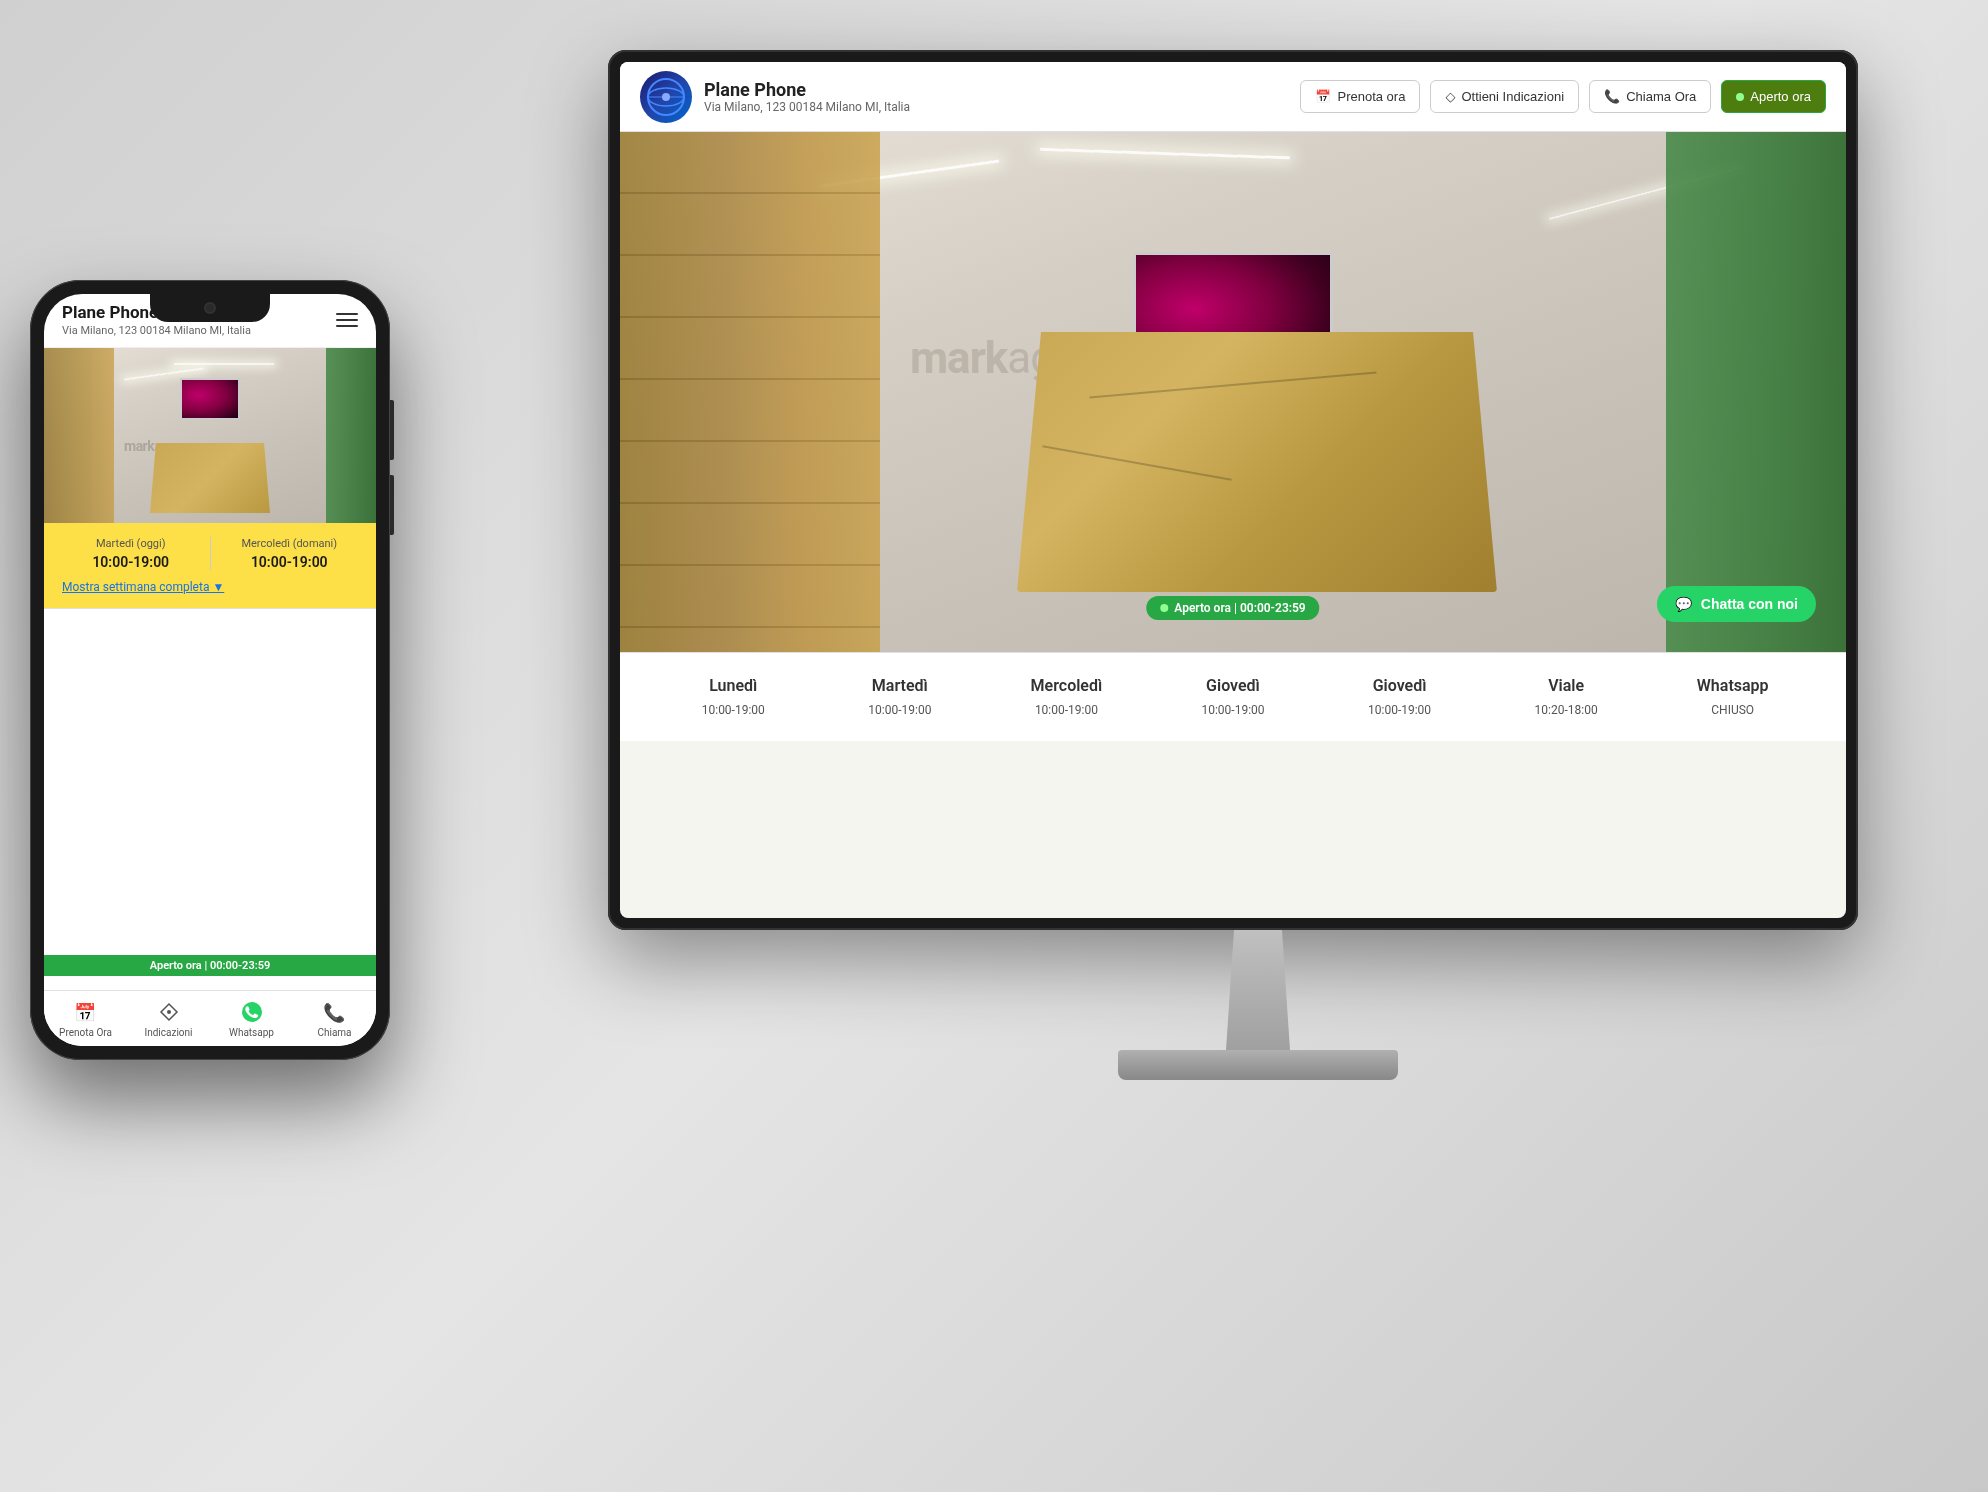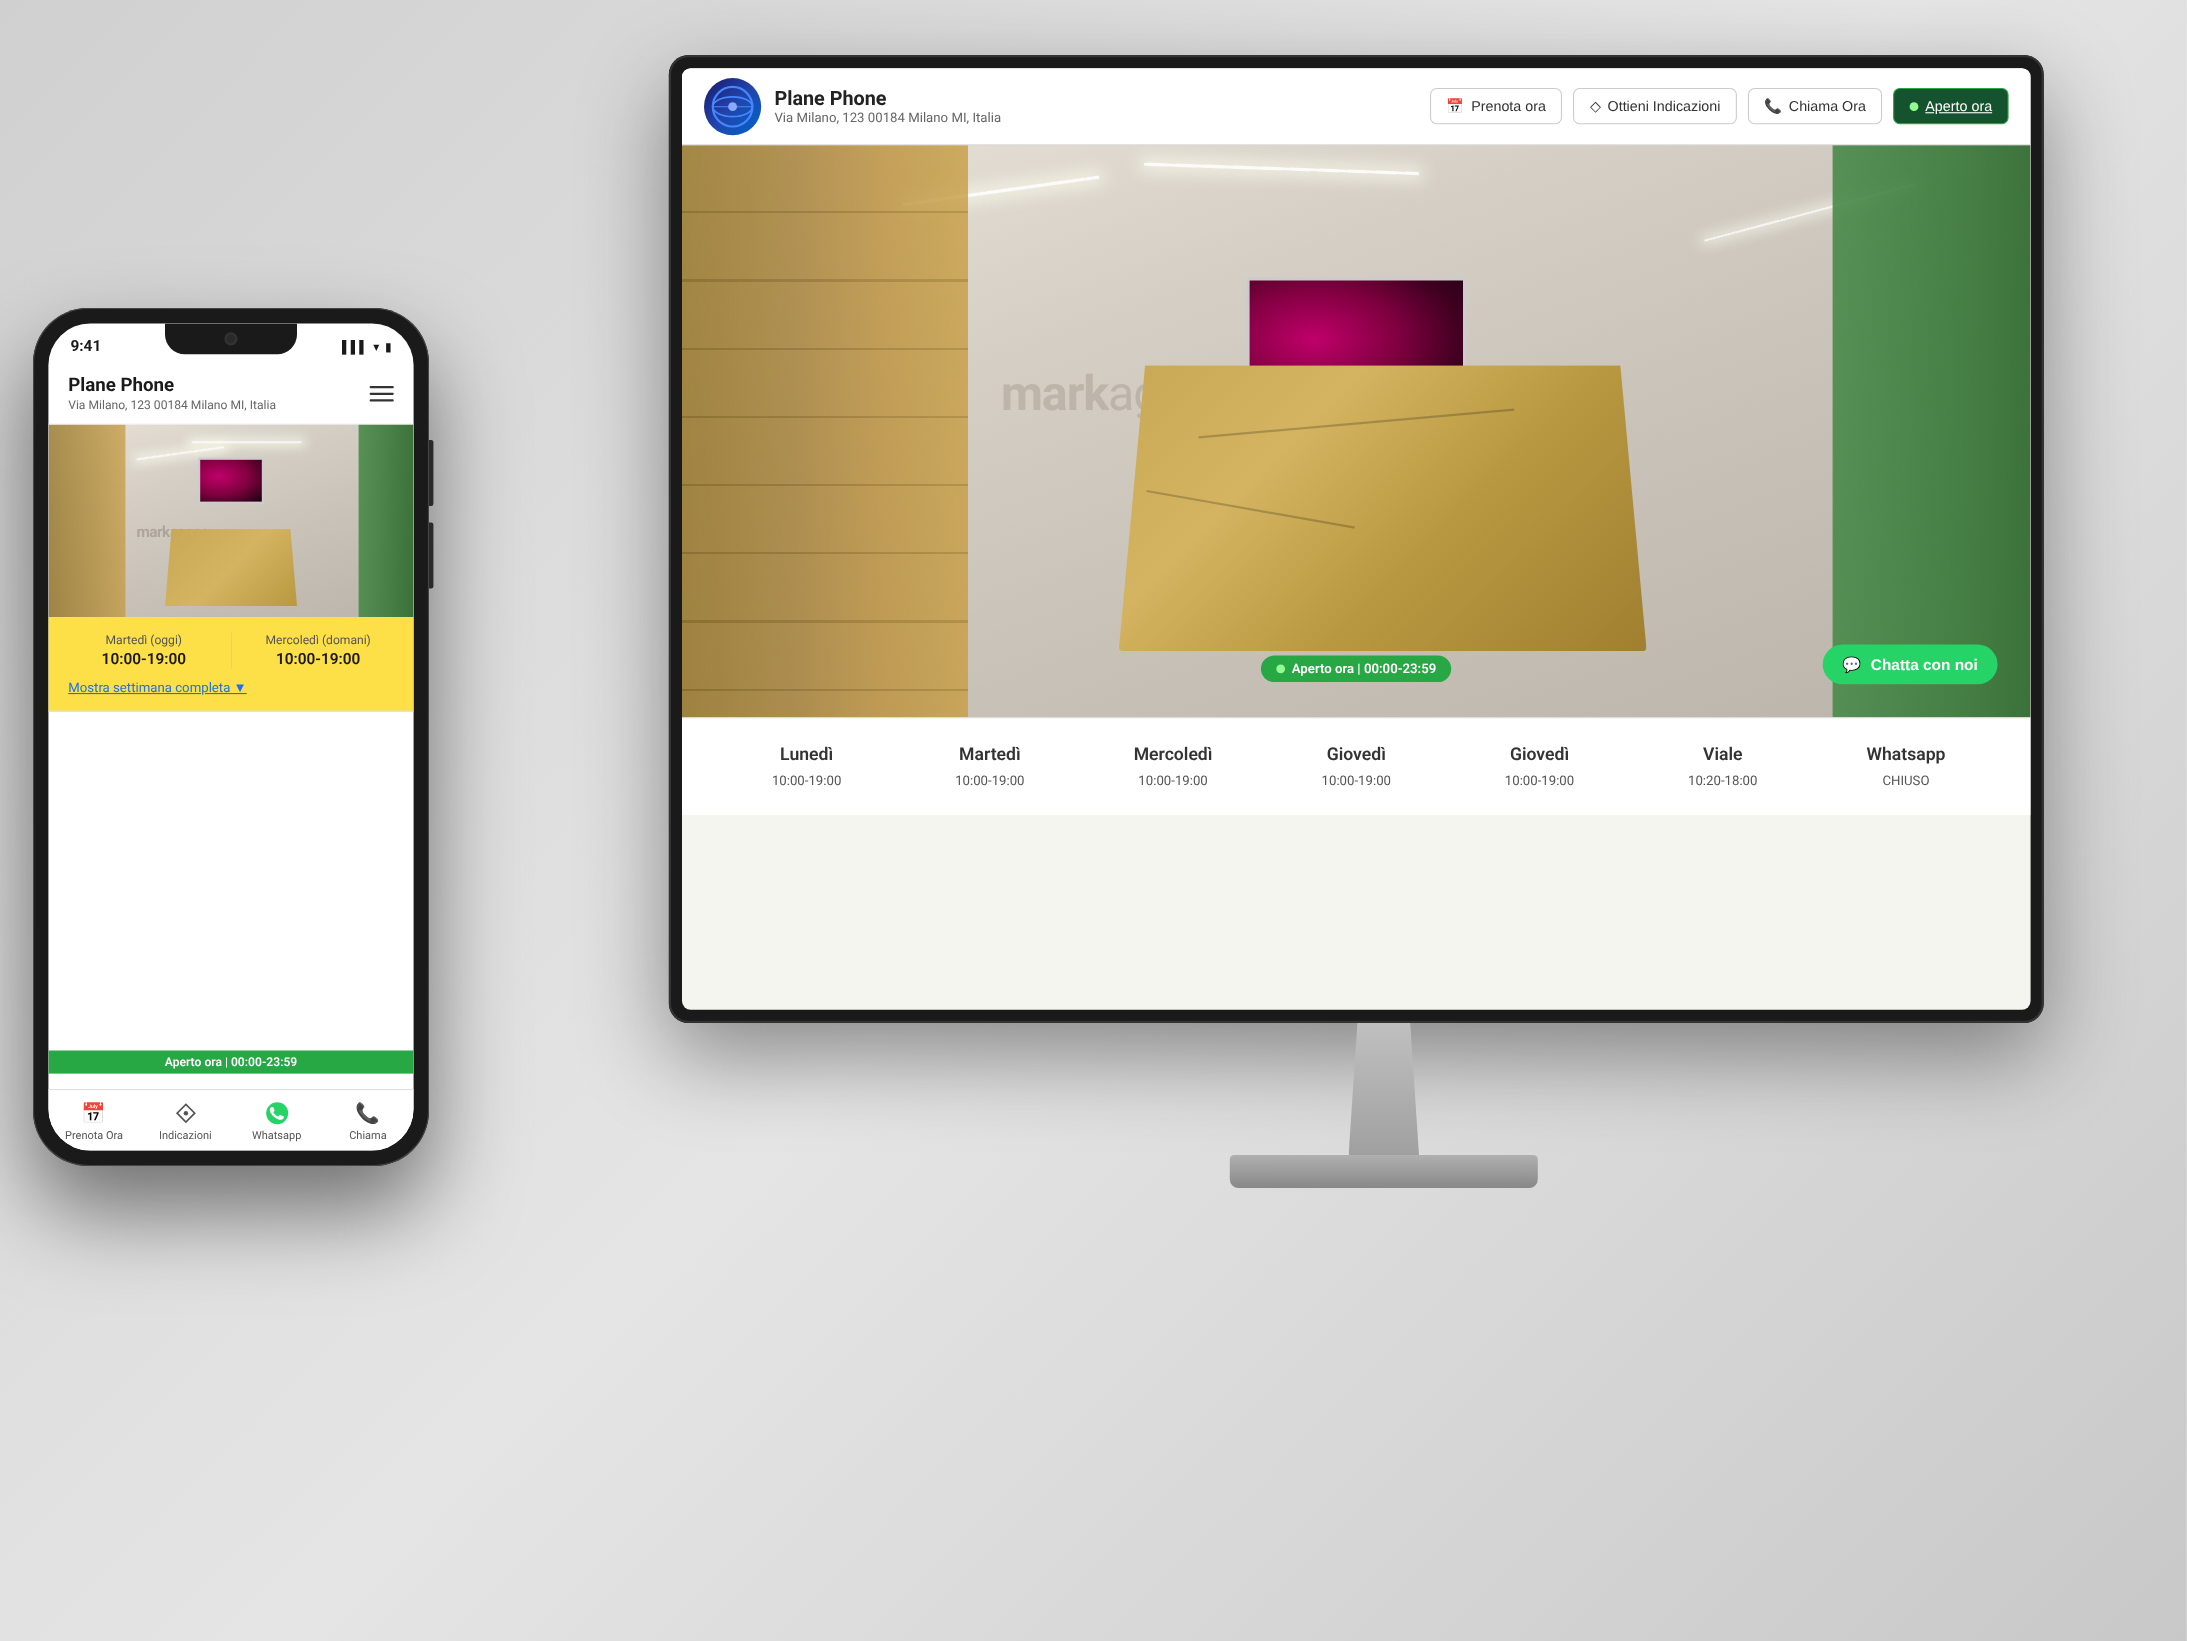--- a/index.html
+++ b/index.html
@@ -125,24 +125,23 @@
       padding: 8px 14px;
       border: 1px solid #ccc;
       border-radius: 6px;
       background: white;
       font-size: 13px;
       cursor: pointer;
       color: #333;
     }
 
     .header-btn.green {
-      background: #14532d;
+      background: #4d7c0f;
       color: white;
       border-color: #28a745;
-      text-decoration: underline;
     }
 
     
     .store-hero {
       position: relative;
       height: 520px;
       background: linear-gradient(to bottom, #d4cfc8 0%, #c8c3bc 100%);
       overflow: hidden;
     }
 
@@ -778,28 +777,20 @@
 
       <div class="phone-side-button" style="top: 120px; height: 60px;"></div>
       <div class="phone-side-button" style="top: 195px; height: 60px;"></div>
 
       <div class="phone-screen">
 
         <div class="phone-notch">
           <div class="phone-camera"></div>
         </div>
 
-        <div class="phone-status-bar">
-          <span class="phone-time">9:41</span>
-          <div class="phone-signals">
-            <span>▌▌▌</span>
-            <span>▾</span>
-            <span>▮</span>
-          </div>
-        </div>
 
         <div class="phone-app-header">
           <div>
             <div class="phone-business-name">Plane Phone</div>
             <div class="phone-address">Via Milano, 123 00184 Milano MI, Italia</div>
           </div>
           <div class="hamburger">
             <span></span>
             <span></span>
             <span></span>

